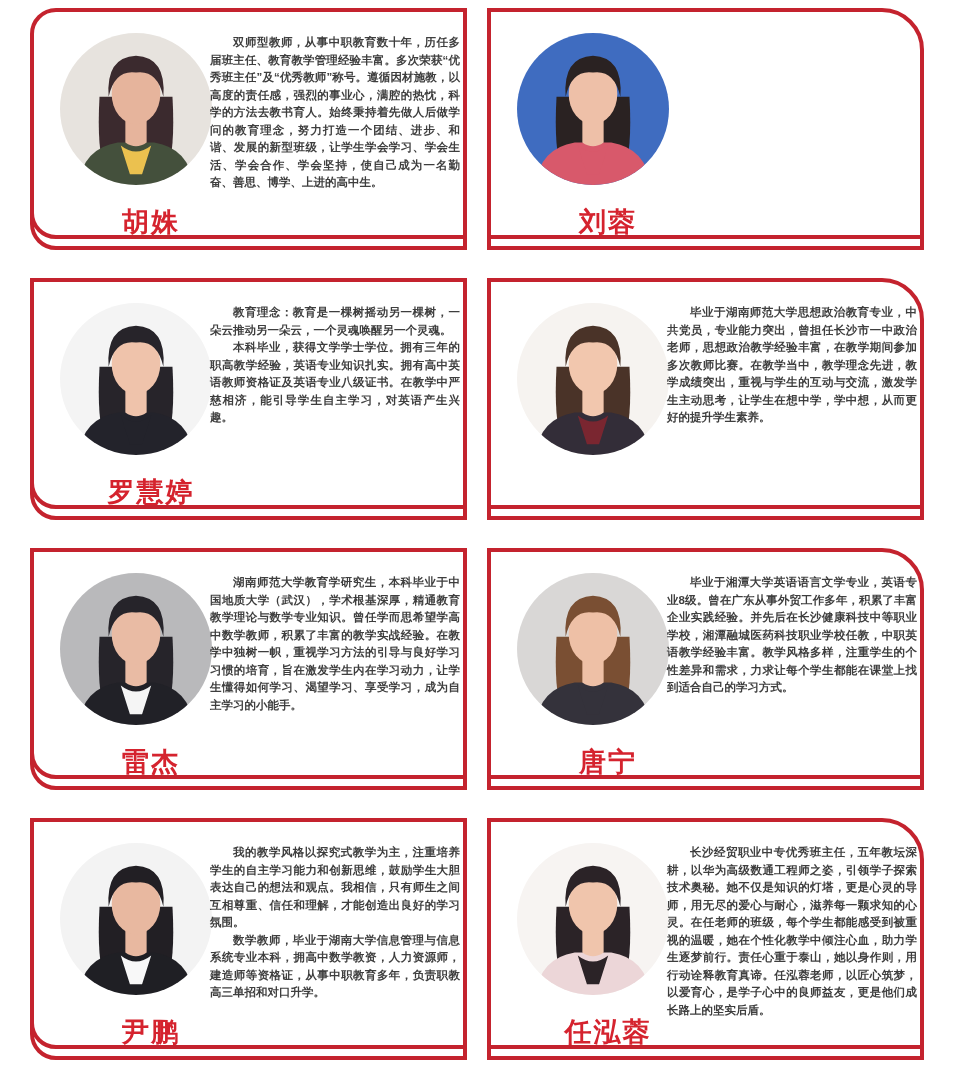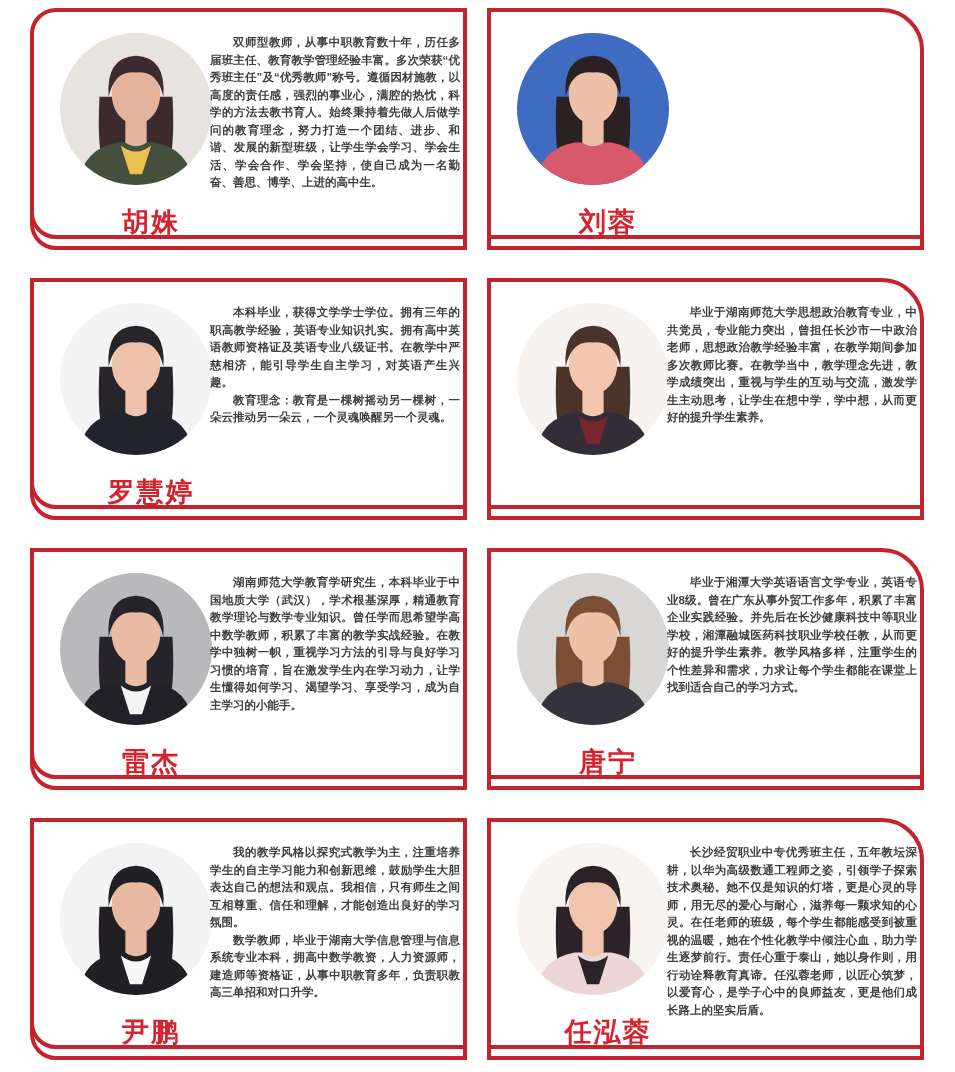--- a/index.html
+++ b/index.html
@@ -120,22 +120,22 @@
         <path d="M26,42 Q24,78 30,92 L70,92 Q76,78 74,42 Z" fill="#27242a"></path>
         <path d="M12,102 Q14,76 38,72 L62,72 Q86,76 88,102 Z" fill="#23232b"></path>
         <path d="M43,54 L57,54 L57,72 Q50,77 43,72 Z" fill="#efc3ab"></path>
         <path d="M40,74 Q50,82 60,74 L54,93 L46,93 Z" fill="#23232b"></path>
         <ellipse cx="50" cy="40" rx="16" ry="20" fill="#efc3ab"></ellipse>
         <path d="M32,42 Q30,16 50,15 Q70,16 68,42 Q64,24 50,26 Q36,24 32,42 Z" fill="#27242a"></path>
       </svg>
     </div>
     <h2 class="name">罗慧婷</h2>
     <div class="bio">
+        <p>教育理念：教育是一棵树摇动另一棵树，一朵云推动另一朵云，一个灵魂唤醒另一个灵魂。</p>
         <p>本科毕业，获得文学学士学位。拥有三年的职高教学经验，英语专业知识扎实。拥有高中英语教师资格证及英语专业八级证书。在教学中严慈相济，能引导学生自主学习，对英语产生兴趣。</p>
-        <p>教育理念：教育是一棵树摇动另一棵树，一朵云推动另一朵云，一个灵魂唤醒另一个灵魂。</p>
       </div>
   </section>
 
   <section class="card card-right">
     <div class="avatar">
       <svg viewBox="0 0 100 100" aria-hidden="true">
         <rect x="0" y="0" width="100" height="100" fill="#f6f3f0"></rect>
         <path d="M26,42 Q24,78 30,92 L70,92 Q76,78 74,42 Z" fill="#4a3328"></path>
         <path d="M12,102 Q14,76 38,72 L62,72 Q86,76 88,102 Z" fill="#332d38"></path>
         <path d="M43,54 L57,54 L57,72 Q50,77 43,72 Z" fill="#f2c7ae"></path>
@@ -174,21 +174,21 @@
         <path d="M26,42 Q24,78 30,92 L70,92 Q76,78 74,42 Z" fill="#7a4f33"></path>
         <path d="M12,102 Q14,76 38,72 L62,72 Q86,76 88,102 Z" fill="#34323b"></path>
         <path d="M43,54 L57,54 L57,72 Q50,77 43,72 Z" fill="#eec0a6"></path>
         <path d="M40,74 Q50,82 60,74 L54,93 L46,93 Z" fill="#34323b"></path>
         <ellipse cx="50" cy="40" rx="16" ry="20" fill="#eec0a6"></ellipse>
         <path d="M32,42 Q30,16 50,15 Q70,16 68,42 Q64,24 50,26 Q36,24 32,42 Z" fill="#7a4f33"></path>
       </svg>
     </div>
     <h2 class="name">唐宁</h2>
     <div class="bio">
-        <p>毕业于湘潭大学英语语言文学专业，英语专业8级。曾在广东从事外贸工作多年，积累了丰富企业实践经验。并先后在长沙健康科技中等职业学校，湘潭融城医药科技职业学校任教，从而更好的提升学生素养。教学风格多样，注重学生的个性差异和需求，力求让每个学生都能在课堂上找到适合自己的学习方式。</p>
+        <p>毕业于湘潭大学英语语言文学专业，英语专业8级。曾在广东从事外贸工作多年，积累了丰富企业实践经验。并先后在长沙健康科技中等职业学校，湘潭融城医药科技职业学校任教，中职英语教学经验丰富。教学风格多样，注重学生的个性差异和需求，力求让每个学生都能在课堂上找到适合自己的学习方式。</p>
       </div>
   </section>
 
   <section class="card card-left">
     <div class="avatar">
       <svg viewBox="0 0 100 100" aria-hidden="true">
         <rect x="0" y="0" width="100" height="100" fill="#f3f3f3"></rect>
         <path d="M26,42 Q24,78 30,92 L70,92 Q76,78 74,42 Z" fill="#221f24"></path>
         <path d="M12,102 Q14,76 38,72 L62,72 Q86,76 88,102 Z" fill="#1f1f24"></path>
         <path d="M43,54 L57,54 L57,72 Q50,77 43,72 Z" fill="#e8b8a0"></path>

